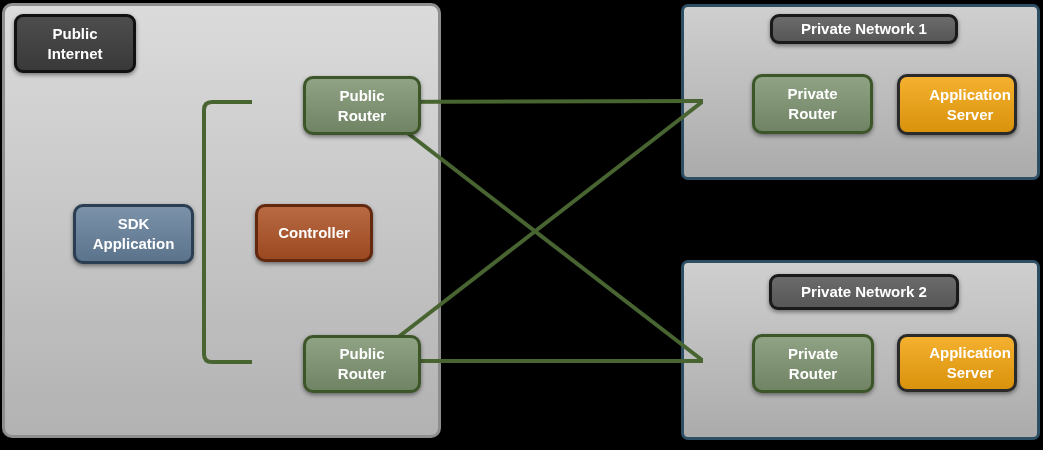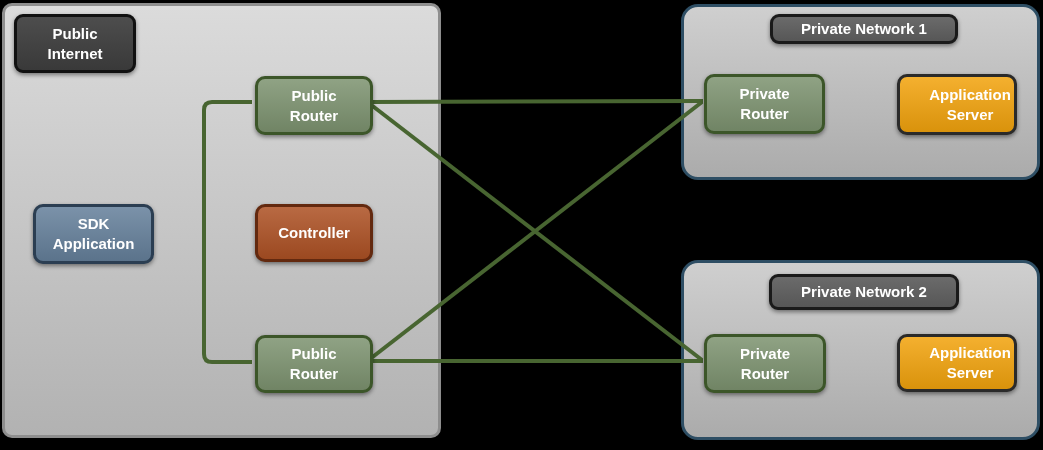--- a/index.html
+++ b/index.html
@@ -15,21 +15,21 @@
     box-sizing: border-box;
   }
   .zone.public {
     border: 3px solid var(--public-zone-border, #8E8E8E);
     border-radius: 10px;
     background: linear-gradient(180deg, var(--public-zone-fill-top, #DBDBDB), var(--public-zone-fill-bottom, #B2B2B2));
     box-shadow: 0 2px 5px rgba(0,0,0,0.6);
   }
   .zone.private {
     border: 3px solid var(--private-zone-border, #2E4E64);
-    border-radius: 17px;
+    border-radius: 7px;
     background: linear-gradient(180deg, var(--private-zone-fill-top, #CFCFCF), var(--private-zone-fill-bottom, #ABABAB));
     box-shadow: 0 2px 5px rgba(0,0,0,0.6);
   }
   .links {
     position: absolute;
     left: 0; top: 0;
     z-index: 5;
     pointer-events: none;
   }
   .link {
@@ -59,22 +59,22 @@
     background-image: linear-gradient(180deg, rgba(255,255,255,0.14), rgba(0,0,0,0.10));
   }
   .badge {
     border-radius: 9px;
     padding: 0 6px;
     box-shadow: 0 2px 4px rgba(0,0,0,0.45);
     background-image: linear-gradient(180deg, rgba(255,255,255,0.08), rgba(0,0,0,0.08));
   }
   .badge.dark   { background-color: var(--dark-badge-fill, #3E3E3E); border-color: var(--dark-badge-border, #111); }
   .badge.net    { background-color: var(--net-badge-fill, #5E5E5E);  border-color: var(--net-badge-border, #1A1A1A); }
-  .node.green   { background-color: var(--router-fill, #7D9370);     border-color: var(--router-border, #3C5629); }
-  .node.blue    { background-color: var(--sdk-fill, #65809B);        border-color: var(--sdk-border, #2B3E52); }
+  .node.green   { background-color: var(--router-fill, #7D9370);     border-color: var(--router-border, #3C5629); margin-left: 48px; }
+  .node.blue    { background-color: var(--sdk-fill, #65809B);        border-color: var(--sdk-border, #2B3E52); margin-left: 40px; }
   .node.rust    { background-color: var(--controller-fill, #AD5124); border-color: var(--controller-border, #63290F); }
   .node.amber   { background-color: var(--appserver-fill, #F2A30D);  border-color: var(--appserver-border, #2A2A2A); padding-left: 36px; }
 </style>
 </head>
 <body>
 
 <div class="world">
 
   <div class="zone public" style="left:2px; top:3px; width:439px; height:435px;">
     <div class="badge dark" style="left:9px; top:8px; width:122px; height:59px;">

